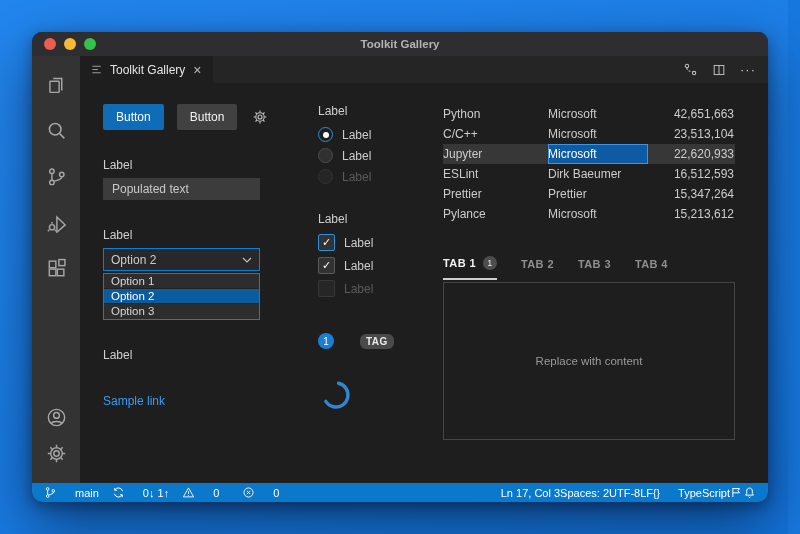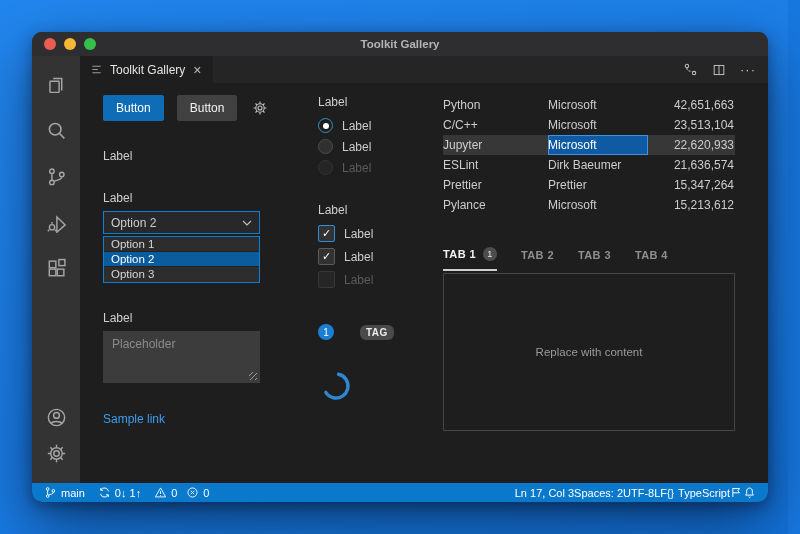--- a/index.html
+++ b/index.html
@@ -32,21 +32,21 @@
   .tabbar { height:27px; background:#252526; display:flex; align-items:stretch; flex:0 0 auto; }
   .tab { background:#1e1e1e; display:flex; align-items:center; gap:7px; padding:0 10px; }
   .tab-label { font-size:12px; color:#e4e4e4; }
   .tab-close { font-size:14px; color:#bdbdbd; line-height:1; padding:0 1px; cursor:pointer; }
   .tab-icon { color:#9c9c9c; display:flex; }
   .editor-actions { margin-left:auto; display:flex; align-items:center; gap:14px; padding-right:12px; color:#c2c2c2; }
   .editor-actions .ea { display:flex; align-items:center; cursor:pointer; }
   .ellipsis { font-size:13px; letter-spacing:1px; color:#c2c2c2; }
 
   .content { flex:1; position:relative; background:#1e1e1e; font-size:12px; color:#cccccc; }
-  .col { position:absolute; top:12px; }
+  .col { position:absolute; top:21px; }
   .col1 { left:23px; width:157px; }
   .col2 { left:238px; width:122px; }
   .col3 { left:363px; width:292px; }
 
   
   .btn-row { display:flex; align-items:center; gap:13px; }
   .btn { border:none; border-radius:2px; font-size:12px; font-family:inherit; padding:6px 13px; cursor:pointer; }
   .btn.primary { background:#0f6cb7; color:#ffffff; }
   .btn.secondary { background:#414141; color:#f2f2f2; }
   .icon-btn { background:none; border:none; color:#c5c5c5; cursor:pointer; display:flex; padding:2px; }
@@ -117,21 +117,21 @@
   .ptab.active { color:#f2f2f2; }
   .ptab.active::after { content:""; position:absolute; left:0; right:0; bottom:-8px; height:2px; background:#cfcfcf; }
   .ptab-badge { width:14px; height:14px; border-radius:50%; background:#4d4d4d; color:#e8e8e8; font-size:9px; font-weight:normal;
     display:flex; align-items:center; justify-content:center; }
   .panel-view { margin-top:2px; height:158px; border:1px solid #454545; display:flex; align-items:center; justify-content:center; }
   .panel-empty { font-size:11.5px; color:#9a9a9a; }
 
   
   .statusbar { height:19px; background:#0a79cc; display:flex; align-items:center; padding:0 12px; flex:0 0 auto;
     color:#ffffff; font-size:11px; }
-  .sb-item { display:flex; align-items:center; gap:4px; margin-right:13px; cursor:pointer; white-space:nowrap; }
+  .sb-item { display:flex; align-items:center; gap:18px; margin-right:13px; cursor:pointer; white-space:nowrap; }
   .sb-right { margin-left:auto; display:flex; align-items:center; }
   .sb-right .sb-item { margin-right:0; margin-left:0; }
   .sb-icon { display:flex; }
   .sb-icon svg { width:13px; height:13px; }
   .braces { font-size:10.5px; }
 </style>
 </head>
 <body>
 
 <div class="desktop">
@@ -240,41 +240,38 @@
               <button class="icon-btn">
                 <svg width="16" height="16" viewBox="0 0 16 16" fill="none" stroke="currentColor" stroke-width="1.1">
                   <circle cx="8" cy="8" r="2"></circle>
                     <circle cx="8" cy="8" r="4.2"></circle>
                   <path d="M8 1.6v2M8 12.4v2M1.6 8h2M12.4 8h2M3.5 3.5l1.4 1.4M11.1 11.1l1.4 1.4M12.5 3.5l-1.4 1.4M4.9 11.1l-1.4 1.4"></path>
                 </svg>
               </button>
             </div>
 
             <label class="field-label">Label</label>
+            <input class="text-field" type="text" value="Populated text" style="">
 
             <label class="field-label">Label</label>
             <div class="select-control">
               <span>Option 2</span>
               <span class="select-chevron">
                 <svg width="10" height="6" viewBox="0 0 10 6" fill="none" stroke="currentColor" stroke-width="1.2">
                   <path d="M1 1l4 4 4-4"></path>
                 </svg>
               </span>
             </div>
             <div class="listbox">
               <div class="option">Option 1</div>
               <div class="option selected">Option 2</div>
               <div class="option">Option 3</div>
             </div>
 
             <label class="field-label">Label</label>
-            <div class="textarea-wrap">
-              <textarea class="text-area" placeholder="Placeholder" style=""></textarea>
-              <span class="resize-grip"></span>
-            </div>
 
             <a class="sample-link">Sample link</a>
           </div>
 
           <div class="col col2">
             <div class="group-label">Label</div>
             <div class="choice-row">
               <span class="radio checked"></span>
               <span class="choice-label">Label</span>
             </div>
@@ -328,21 +325,21 @@
                 <span class="grid-cell num">23,513,104</span>
               </div>
               <div class="grid-row highlight">
                 <span class="grid-cell">Jupyter</span>
                 <span class="grid-cell cell-selected">Microsoft</span>
                 <span class="grid-cell num">22,620,933</span>
               </div>
               <div class="grid-row">
                 <span class="grid-cell">ESLint</span>
                 <span class="grid-cell">Dirk Baeumer</span>
-                <span class="grid-cell num">21,636,574</span>
+                <span class="grid-cell num">16,512,593</span>
               </div>
               <div class="grid-row">
                 <span class="grid-cell">Prettier</span>
                 <span class="grid-cell">Prettier</span>
                 <span class="grid-cell num">15,347,264</span>
               </div>
               <div class="grid-row">
                 <span class="grid-cell">Pylance</span>
                 <span class="grid-cell">Microsoft</span>
                 <span class="grid-cell num">15,213,612</span>

